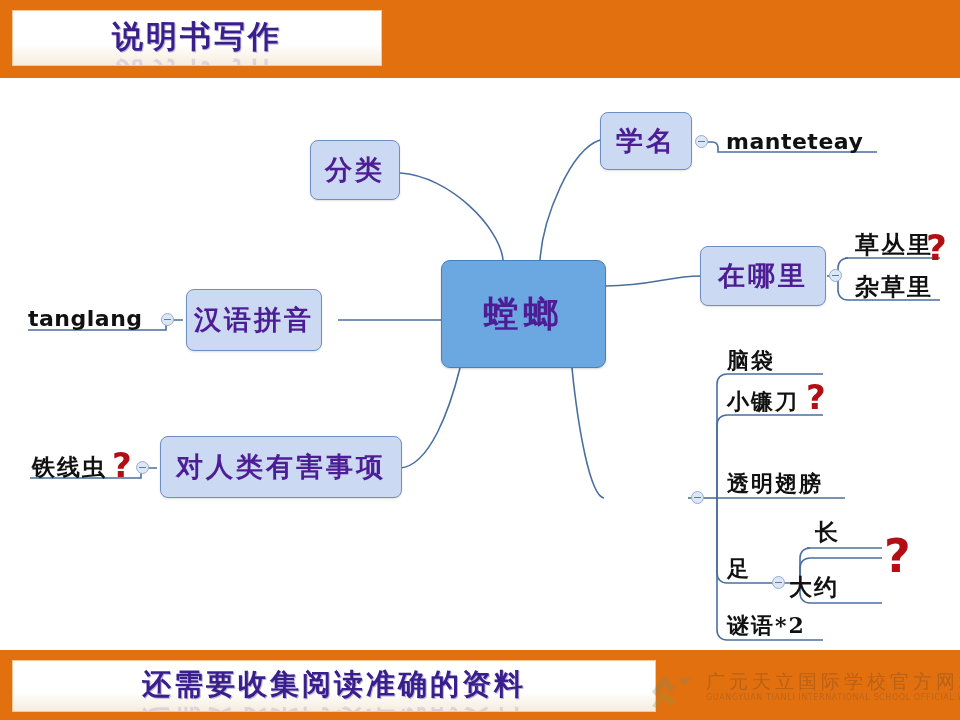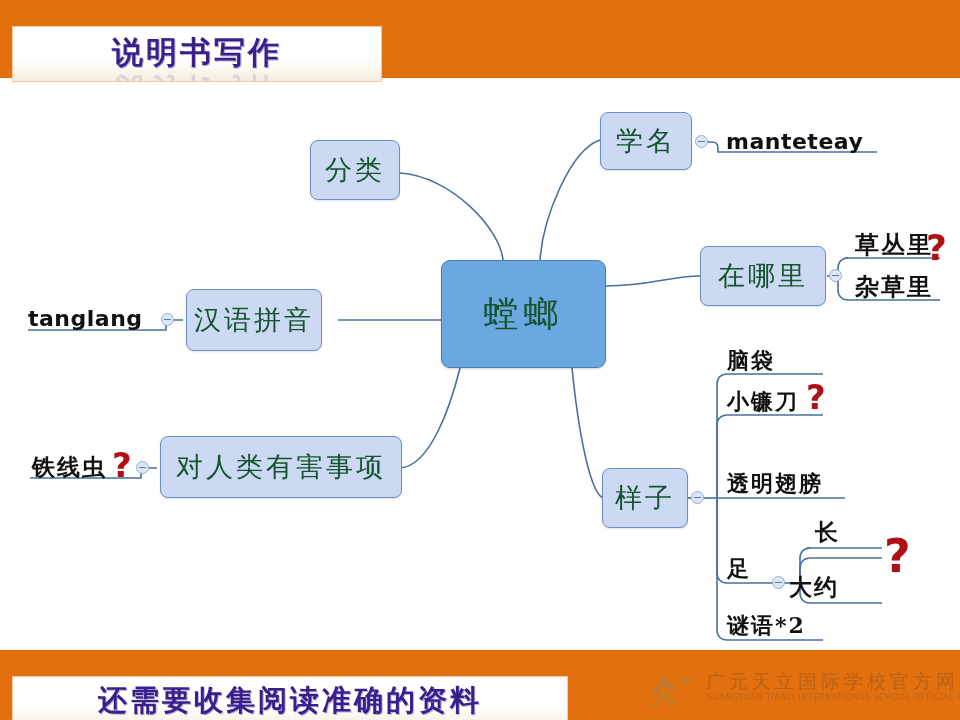--- a/index.html
+++ b/index.html
@@ -25,27 +25,26 @@
   }
   #banner-top { top: 0; height: 78px; }
   #banner-bottom { top: 650px; height: 70px; }
 
   .title-plate {
     position: absolute;
     background: linear-gradient(to bottom, #ffffff 0%, #ffffff 62%, #fbf7ef 78%, #f6ece0 100%);
     border: 1px solid #f6c89a;
     box-sizing: border-box;
     overflow: hidden;
-    margin-top: 16px;
   }
   #title-plate-top {
     left: 12px; top: 10px; width: 370px; height: 56px;
   }
   #title-plate-bottom {
-    left: 12px; top: 660px; width: 556px; height: 52px;
+    left: 12px; top: 660px; width: 644px; height: 52px;
   }
 
   .title-text {
     position: absolute;
     left: 0; right: 0;
     text-align: center;
     font-weight: bold;
     letter-spacing: 3px;
     white-space: nowrap;
     font-family: "DejaVu Serif", "Liberation Serif", serif;
@@ -120,21 +119,22 @@
 
   
   .node {
     position: absolute;
     box-sizing: border-box;
     display: flex;
     align-items: center;
     justify-content: center;
     white-space: nowrap;
     font-family: "DejaVu Serif", "Liberation Serif", serif;
-    color: #14532d;
+    color: #4c1d95;
+    font-weight: bold;
   }
   .node-root {
     background: #6ba7e0;
     border: 1px solid #4a7fb5;
     border-radius: 9px;
     font-size: 35px;
     letter-spacing: 5px;
     box-shadow: 0 1px 2px rgba(0,0,0,0.18);
   }
   .node-branch {
@@ -286,23 +286,20 @@
 
     <div class="node node-leaf node-leaf-latin" id="node-tanglang" style="left:28px; top:224px; width:140px; height:32px; font-size:22px;">
       <span>tanglang</span>
     </div>
     <div class="collapse-toggle" style="left:136px; top:383px;"></div>
     <div class="node node-leaf" id="node-tiexianchong" style="left:32px; top:374px; width:92px; height:30px; font-size:23px;">
       <span>铁线虫</span>
     </div>
     <div class="qmark" style="left:112px; top:370px; font-size:34px;">?</div>
 
-    <div class="node node-branch" id="node-yangzi" style="left:602px; top:390px; width:86px; height:60px;">
-      <span>样子</span>
-    </div>
     <div class="collapse-toggle" style="left:691px; top:413px;"></div>
 
     <div class="node node-leaf" id="node-naodai" style="left:727px; top:269px; width:100px; height:28px; font-size:22px;">
       <span>脑袋</span>
     </div>
 
     <div class="node node-leaf" id="node-xiaoliandao" style="left:727px; top:310px; width:100px; height:28px; font-size:22px;">
       <span>小镰刀</span>
     </div>
     <div class="qmark" style="left:806px; top:302px; font-size:34px;">?</div>

